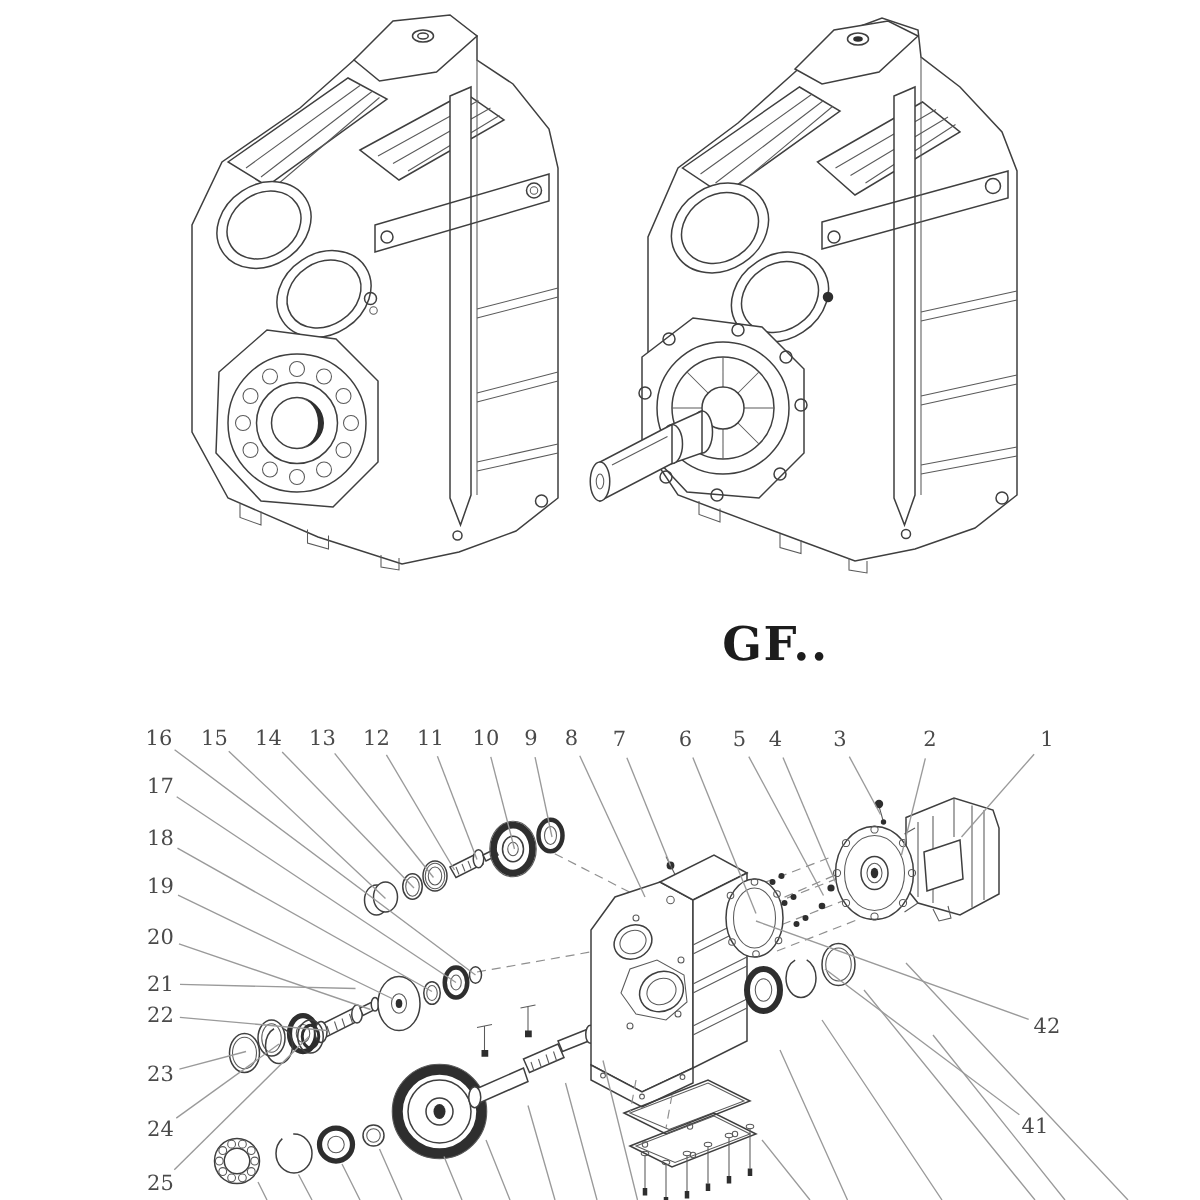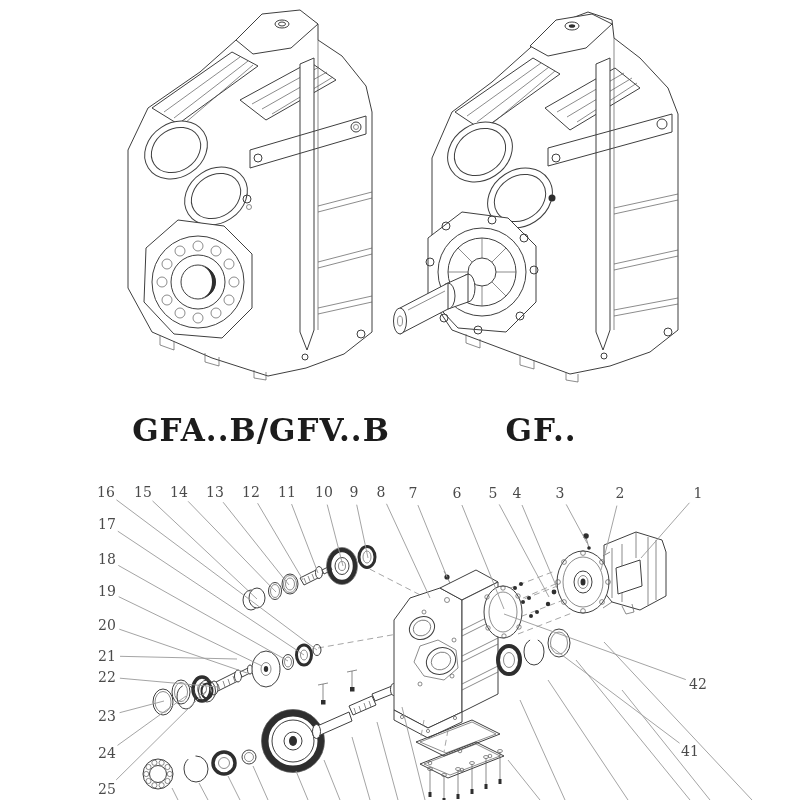--- a/index.html
+++ b/index.html
@@ -10,21 +10,21 @@
   .lnw{stroke:#3f3f3f;stroke-width:1;fill:#ffffff;}
   .thin{stroke:#5a5a5a;stroke-width:.7;fill:none;}
   .dk{stroke:#2e2e2e;fill:none;}
   .fill-dk{fill:#2e2e2e;stroke:none;}
   .dash{stroke:#8f8f8f;stroke-width:.8;fill:none;stroke-dasharray:6 4;}
   .leader{stroke:#9a9a9a;stroke-width:.9;fill:none;}
   .callout-num{font:14px "DejaVu Serif","Liberation Serif",serif;fill:#4a4a4a;text-anchor:middle;}
   .caption{position:absolute;top:412px;transform:translateX(-50%);
            font-weight:bold;font-size:31px;color:#1c1c1c;letter-spacing:1px;white-space:nowrap;}
   .cap-left{left:261px;}
-  .cap-right{left:541px;}
+  .cap-right{left:517px;}
 </style>
 </head>
 <body>
 
 <div class="stage">
 
 <svg width="800" height="800" viewBox="0 0 800 800">
 
   <g>
 
@@ -398,16 +398,15 @@
         <text x="107" y="757.5" class="callout-num">24</text>
         <line x1="116.2" y1="779.9" x2="206" y2="691" class="leader"></line>
         <text x="107" y="793.5" class="callout-num">25</text>
         <line x1="685.8" y1="679.6" x2="504" y2="614" class="leader"></line>
         <text x="698" y="688.5" class="callout-num">42</text>
         <line x1="679.6" y1="743.2" x2="550" y2="646" class="leader"></line>
         <text x="690" y="755.5" class="callout-num">41</text>
       </g>
 </svg>
 
-<div class="caption cap-left">GFA..B/GFV..B</div>
 <div class="caption cap-right">GF..</div>
 
 </div>
 
 </body></html>

